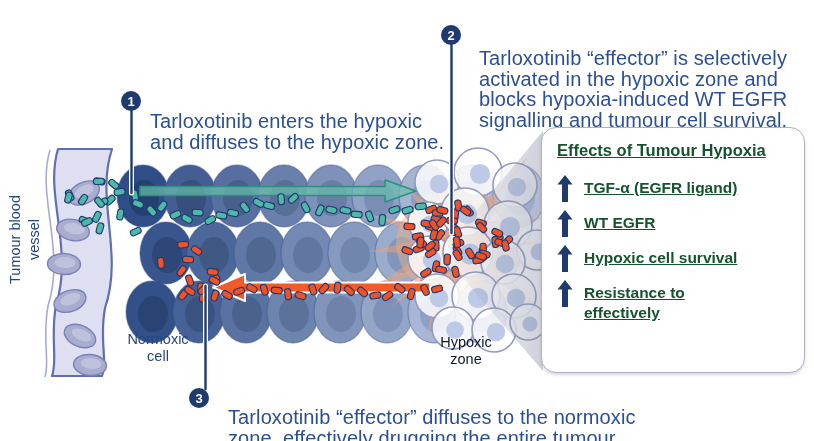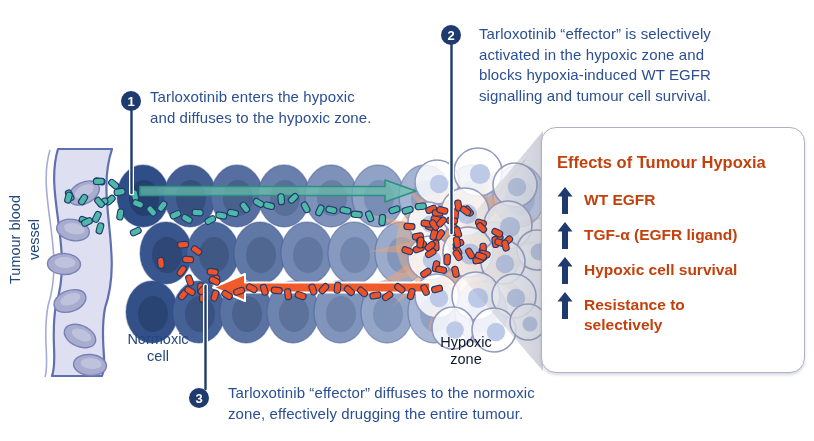--- a/index.html
+++ b/index.html
@@ -25,30 +25,30 @@
   .zone-label.normoxic { left:98px; top:331px; width:120px; color:#24477E; }
   .zone-label.hypoxic  { left:406px; top:334px; width:120px; color:#0f172a; }
 
   
   .badge {
     position:absolute; width:20px; height:20px; border-radius:50%;
     background:#1E3A6E; color:#fff; font-size:13px; font-weight:bold;
     display:flex; align-items:center; justify-content:center;
   }
   .callout-text {
-    position:absolute; color:#2B4F93; font-size:15px; line-height:20.5px;
-    white-space:pre; letter-spacing:0.1px;
+    position:absolute; color:#2B4F93; font-size:20px; line-height:20.5px;
+    white-space:pre; letter-spacing:0.1px;margin-top:24px;
   }
 
   
   .effects-box {
     position:absolute; left:541px; top:127px; width:264px; height:246px;
     background:#fff; border:1.5px solid #AEB1C8; border-radius:15px;
     box-shadow:0 2px 3px rgba(120,120,145,0.28);
-    padding:23px 14px 0 15px; color:#c2410c;
+    padding:11px 14px 0 15px; color:#14532d;text-decoration:underline;
   }
   .effects-title { font-size:16.5px; font-weight:bold; line-height:22px; white-space:nowrap; }
   .effects-title .sub { font-size:11px; vertical-align:-3px; }
   .effects-items { margin-top:14px; }
   .effect-item { display:flex; align-items:flex-start; margin-bottom:8px; }
   .effect-item .arr { flex:0 0 16px; margin-right:11px; margin-top:0; }
   .effect-item .lbl {
     font-size:15.5px; font-weight:bold; line-height:20px; padding-top:3px;
     white-space:pre-line;
   }
@@ -354,36 +354,36 @@
 
   <div class="effects-box">
     <div class="effects-title">
       <div>Effects of Tumour Hypoxia</div>
     </div>
     <div class="effects-items">
       <div class="effect-item">
         <svg class="arr" width="16" height="27" viewBox="0 0 16 27">
           <path d="M8 0 L15.5 9.5 L11 9.5 L11 27 L5 27 L5 9.5 L0.5 9.5 Z" fill="#1E3A6E"></path>
           </svg>
-        <span class="lbl">WT EGFR</span>
+        <span class="lbl">TGF-α (EGFR ligand)</span>
       </div>
       <div class="effect-item">
         <svg class="arr" width="16" height="27" viewBox="0 0 16 27">
           <path d="M8 0 L15.5 9.5 L11 9.5 L11 27 L5 27 L5 9.5 L0.5 9.5 Z" fill="#1E3A6E"></path>
           </svg>
-        <span class="lbl">TGF-α (EGFR ligand)</span>
+        <span class="lbl">WT EGFR</span>
       </div>
       <div class="effect-item">
         <svg class="arr" width="16" height="27" viewBox="0 0 16 27">
           <path d="M8 0 L15.5 9.5 L11 9.5 L11 27 L5 27 L5 9.5 L0.5 9.5 Z" fill="#1E3A6E"></path>
           </svg>
         <span class="lbl">Hypoxic cell survival</span>
       </div>
       <div class="effect-item">
         <svg class="arr" width="16" height="27" viewBox="0 0 16 27">
           <path d="M8 0 L15.5 9.5 L11 9.5 L11 27 L5 27 L5 9.5 L0.5 9.5 Z" fill="#1E3A6E"></path>
           </svg>
         <span class="lbl">Resistance to
-selectively</span>
+effectively</span>
       </div>
     </div>
   </div>
 </div>
 
 </body></html>

